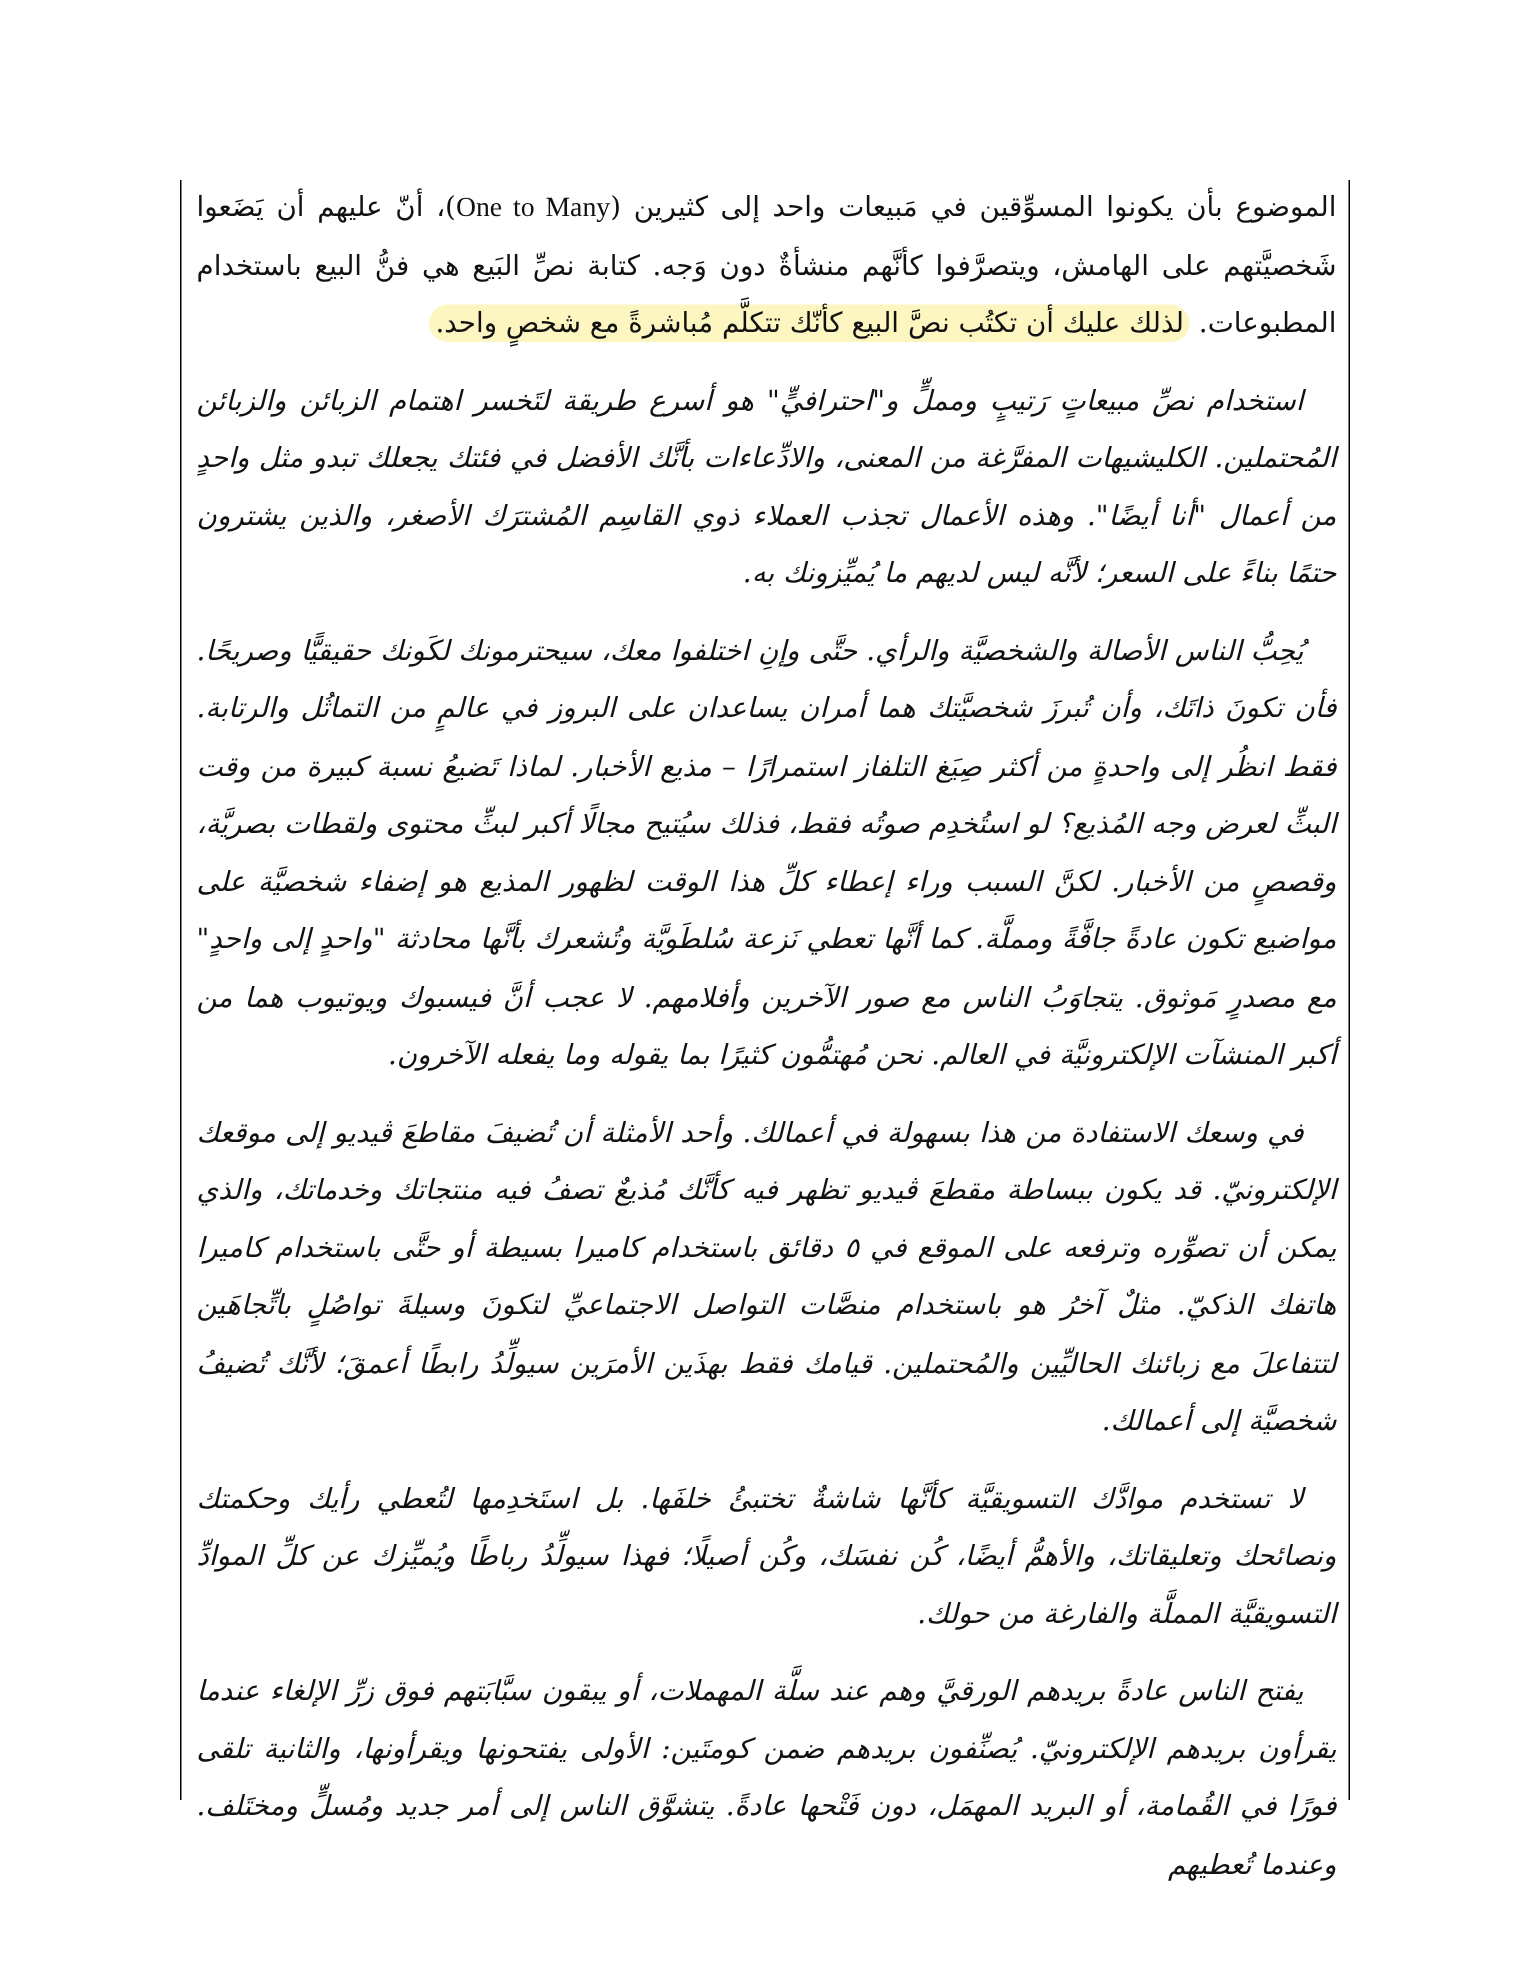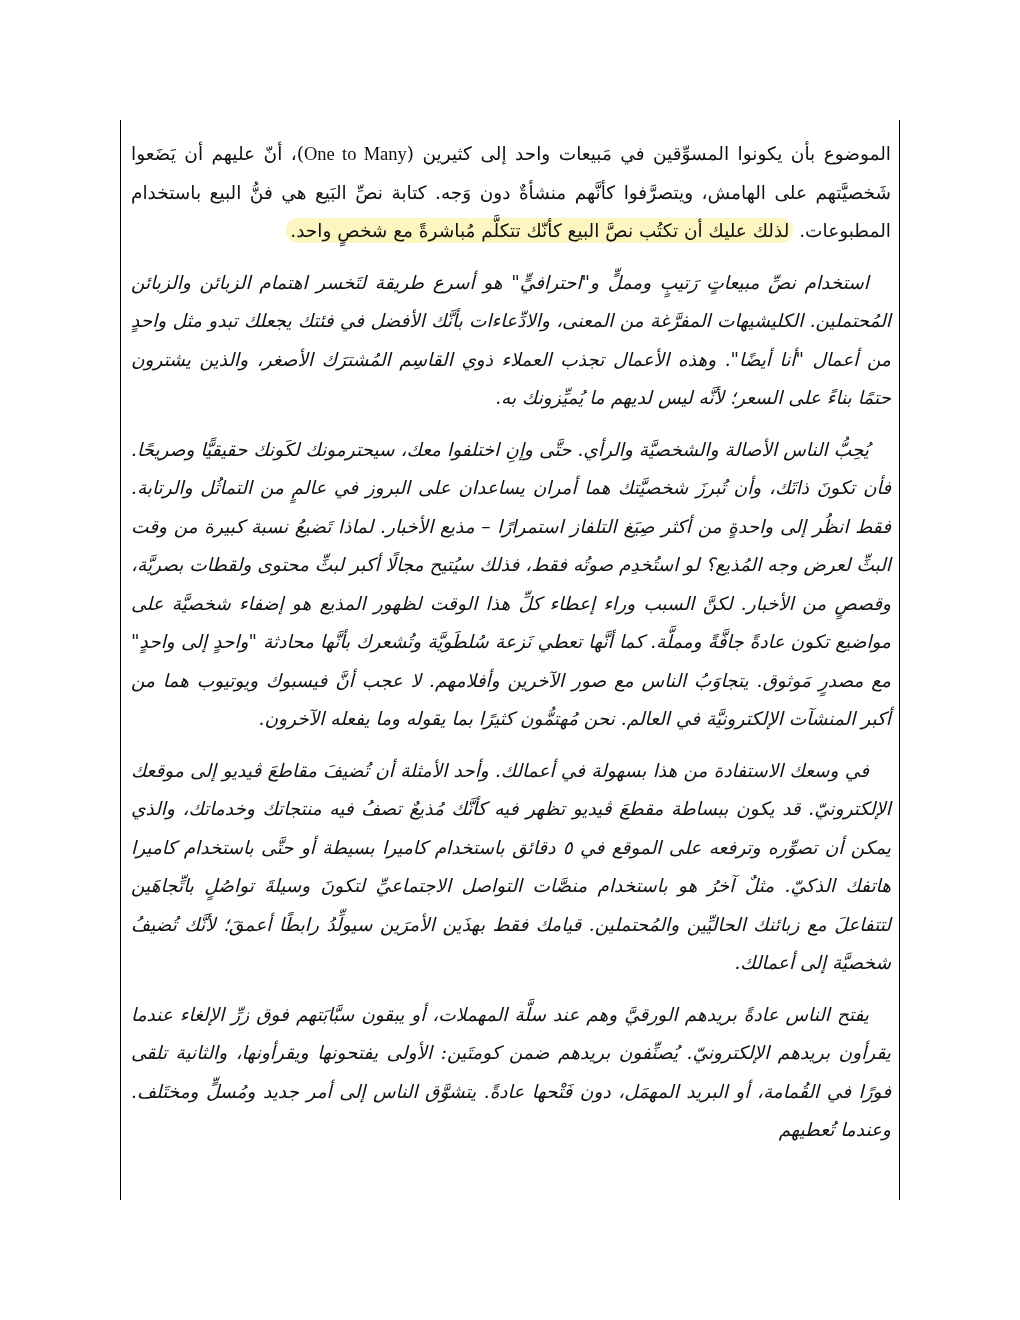--- a/index.html
+++ b/index.html
@@ -7,21 +7,21 @@
   .page {
     position: absolute;
     left: 120px; top: 120px;
     width: 780px; height: 1080px;
     border-left: 1.5px solid #000;
     border-right: 1.5px solid #000;
     box-sizing: border-box;
   }
   .text {
     position: absolute;
-    left: 10px; right: 8px; top: 15px;
+    left: 10px; right: 8px; top: 0;
     direction: rtl;
     text-align: justify;
     text-align-last: right;
     font-family: "DejaVu Serif", "Liberation Serif", serif;
     font-size: 18.5px;
     line-height: 38.5px;
     color: #111;
   }
   .para {
     margin: 0 0 13px 0;
@@ -39,15 +39,16 @@
 </style>
 </head>
 <body>
 
 <div class="page">
   <div class="text">
     <p class="para"><span>الموضوع بأن يكونوا المسوِّقين في مَبيعات واحد إلى كثيرين (</span><span class="ltr">One to Many</span><span>)، أنّ عليهم أن يَضَعوا شَخصيَّتهم على الهامش، ويتصرَّفوا كأنَّهم منشأةٌ دون وَجه. كتابة نصِّ البَيع هي فنُّ البيع باستخدام المطبوعات. </span><span class="hl">لذلك عليك أن تكتُب نصَّ البيع كأنّك تتكلَّم مُباشرةً مع شخصٍ واحد.</span></p>
     <p class="para indent">استخدام نصِّ مبيعاتٍ رَتيبٍ ومملٍّ و"احترافيٍّ" هو أسرع طريقة لتَخسر اهتمام الزبائن والزبائن المُحتملين. الكليشيهات المفرَّغة من المعنى، والادِّعاءات بأنَّك الأفضل في فئتك يجعلك تبدو مثل واحدٍ من أعمال "أنا أيضًا". وهذه الأعمال تجذب العملاء ذوي القاسِم المُشترَك الأصغر، والذين يشترون حتمًا بناءً على السعر؛ لأنَّه ليس لديهم ما يُميِّزونك به.</p>
     <p class="para indent">يُحِبُّ الناس الأصالة والشخصيَّة والرأي. حتَّى وإنِ اختلفوا معك، سيحترمونك لكَونك حقيقيًّا وصريحًا. فأن تكونَ ذاتَك، وأن تُبرزَ شخصيَّتك هما أمران يساعدان على البروز في عالمٍ من التماثُل والرتابة. فقط انظُر إلى واحدةٍ من أكثر صِيَغ التلفاز استمرارًا – مذيع الأخبار. لماذا تَضيعُ نسبة كبيرة من وقت البثِّ لعرض وجه المُذيع؟ لو استُخدِم صوتُه فقط، فذلك سيُتيح مجالًا أكبر لبثِّ محتوى ولقطات بصريَّة، وقصصٍ من الأخبار. لكنَّ السبب وراء إعطاء كلِّ هذا الوقت لظهور المذيع هو إضفاء شخصيَّة على مواضيع تكون عادةً جافَّةً ومملَّة. كما أنَّها تعطي نَزعة سُلطَويَّة وتُشعرك بأنَّها محادثة "واحدٍ إلى واحدٍ" مع مصدرٍ مَوثوق. يتجاوَبُ الناس مع صور الآخرين وأفلامهم. لا عجب أنَّ فيسبوك ويوتيوب هما من أكبر المنشآت الإلكترونيَّة في العالم. نحن مُهتمُّون كثيرًا بما يقوله وما يفعله الآخرون.</p>
     <p class="para indent">في وسعك الاستفادة من هذا بسهولة في أعمالك. وأحد الأمثلة أن تُضيفَ مقاطعَ ڤيديو إلى موقعك الإلكترونيّ. قد يكون ببساطة مقطعَ ڤيديو تظهر فيه كأنَّك مُذيعٌ تصفُ فيه منتجاتك وخدماتك، والذي يمكن أن تصوِّره وترفعه على الموقع في ٥ دقائق باستخدام كاميرا بسيطة أو حتَّى باستخدام كاميرا هاتفك الذكيّ. مثلٌ آخرُ هو باستخدام منصَّات التواصل الاجتماعيِّ لتكونَ وسيلةَ تواصُلٍ باتِّجاهَين لتتفاعلَ مع زبائنك الحاليِّين والمُحتملين. قيامك فقط بهذَين الأمرَين سيولِّدُ رابطًا أعمقَ؛ لأنَّك تُضيفُ شخصيَّة إلى أعمالك.</p>
+    <p class="para indent">لا تستخدم موادَّك التسويقيَّة كأنَّها شاشةٌ تختبئُ خلفَها. بل استَخدِمها لتُعطي رأيك وحكمتك ونصائحك وتعليقاتك، والأهمُّ أيضًا، كُن نفسَك، وكُن أصيلًا؛ فهذا سيولِّدُ رباطًا ويُميِّزك عن كلِّ الموادِّ التسويقيَّة المملَّة والفارغة من حولك.</p>
     <p class="para indent">يفتح الناس عادةً بريدهم الورقيَّ وهم عند سلَّة المهملات، أو يبقون سبَّابَتهم فوق زرِّ الإلغاء عندما يقرأون بريدهم الإلكترونيّ. يُصنِّفون بريدهم ضمن كومتَين: الأولى يفتحونها ويقرأونها، والثانية تلقى فورًا في القُمامة، أو البريد المهمَل، دون فَتْحها عادةً. يتشوَّق الناس إلى أمر جديد ومُسلٍّ ومختَلف. وعندما تُعطيهم</p>
   </div>
 </div>
 
 </body></html>

